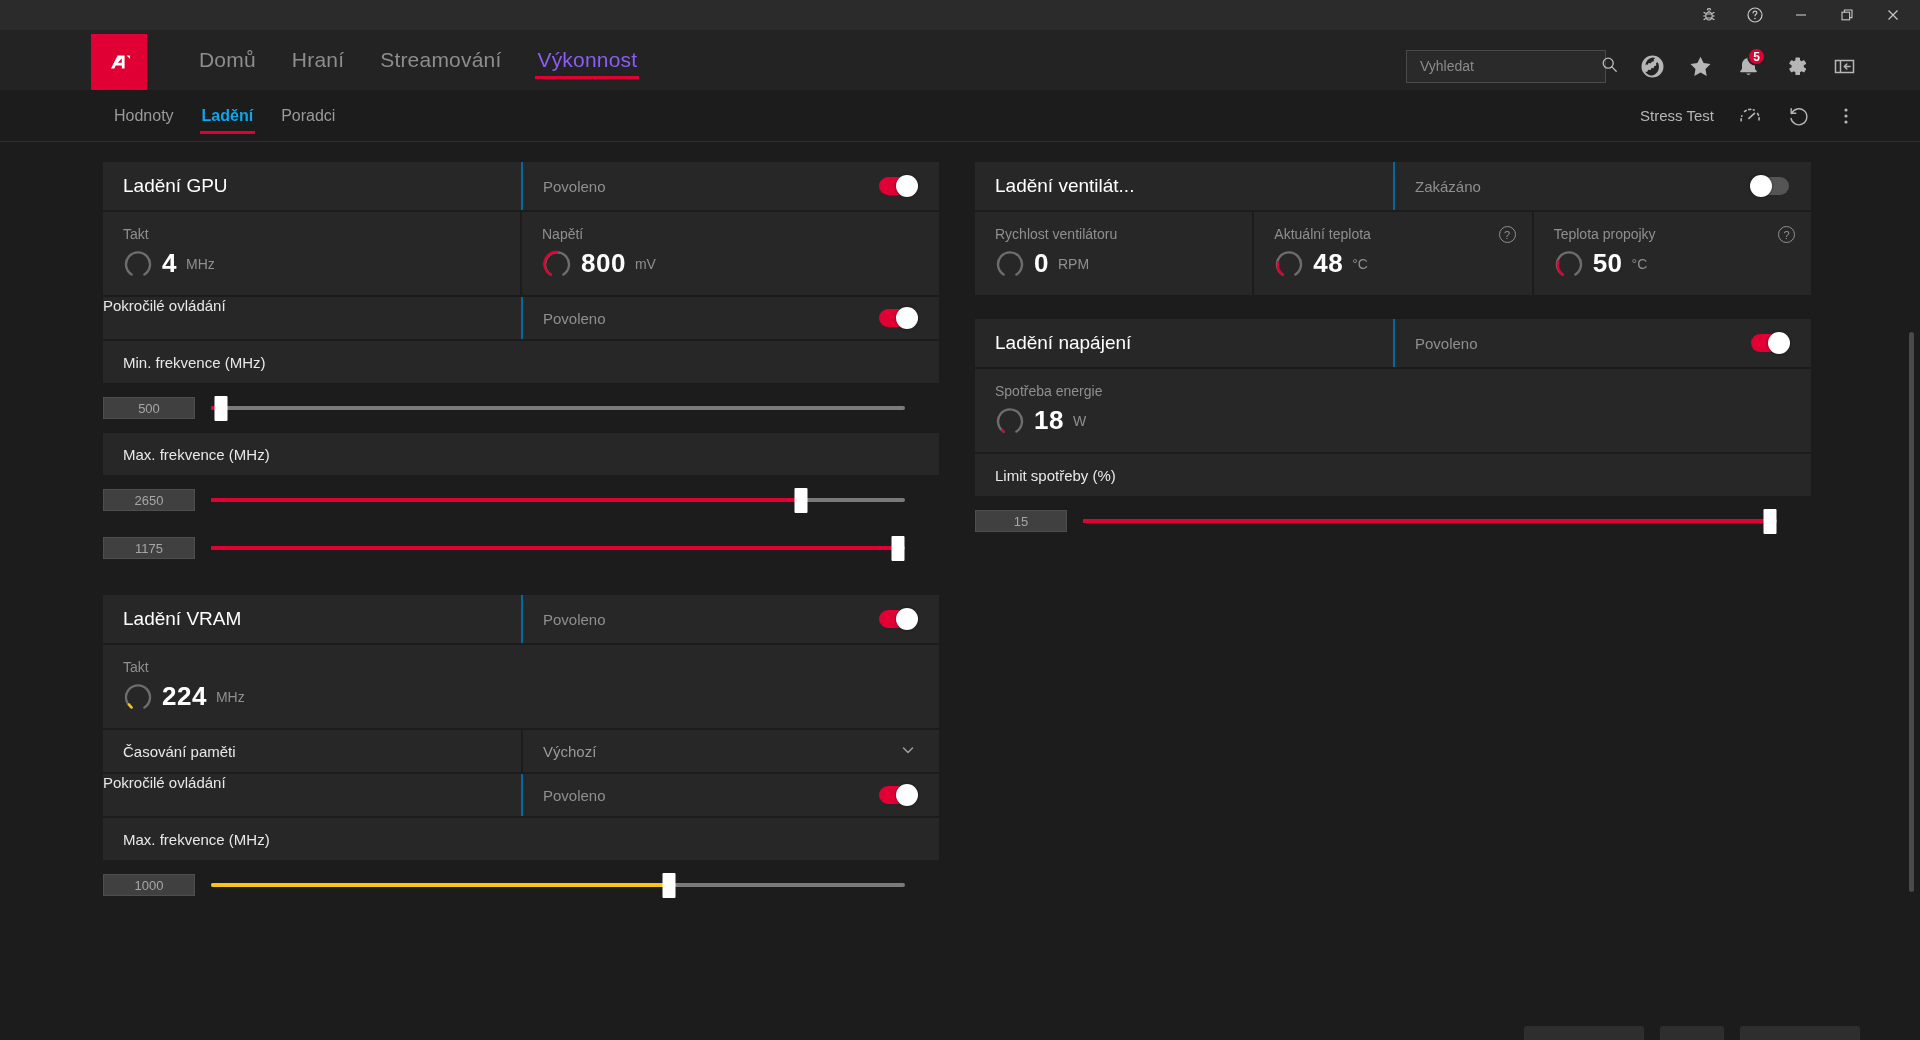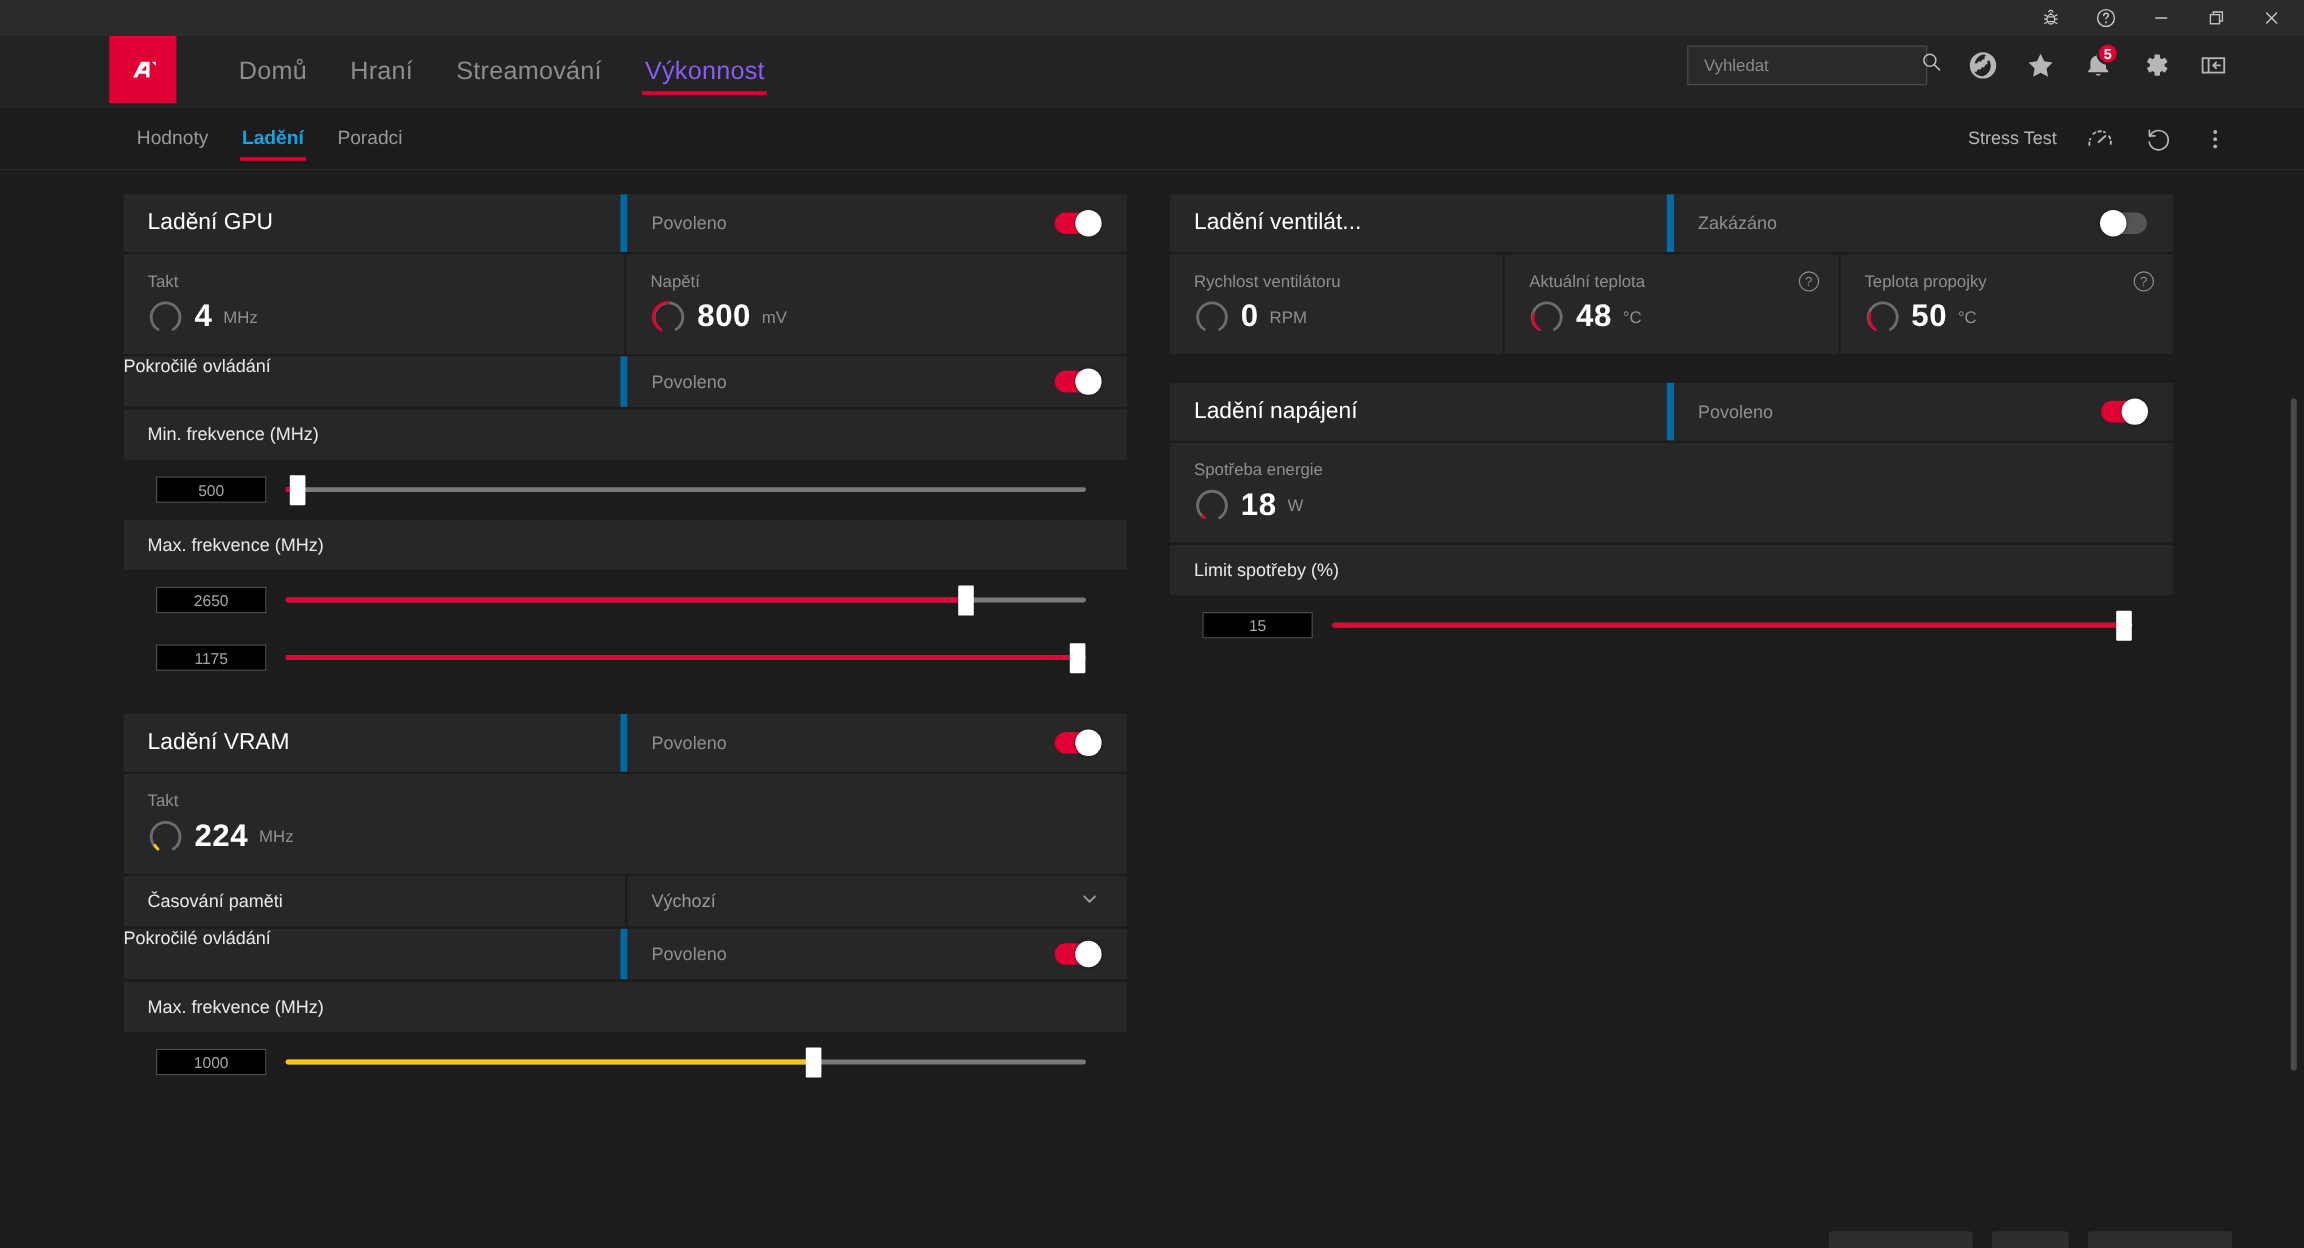--- a/index.html
+++ b/index.html
@@ -20,21 +20,21 @@
   .tb-btn {
     width: 46px; height: 30px;
     display: flex; align-items: center; justify-content: center;
     color: #c8c8c8;
   }
 
   
   .navbar {
     height: 60px; width: 100%;
     background: #232323;
-    display: flex; align-items: flex-start;
+    display: flex; align-items: flex-end;
     position: relative;
   }
   .amd-logo {
     width: 56px; height: 56px;
     background: #e00034;
     margin-left: 91px;
     display: flex; align-items: center; justify-content: center;
     flex: none;
   }
   .nav-items { display: flex; align-items: center; margin-left: 34px; height: 60px; }
@@ -126,21 +126,21 @@
   .col.right { width: 836px; }
 
   .card { background: #1c1c1c; }
 
   
   .row {
     display: flex;
     background: #272727;
     margin-bottom: 2px;
   }
-  .row.split > .cell-l { width: 420px; border-right: 6px solid #0369a1; }
+  .row.split > .cell-l { width: 420px; border-right: 2px solid #0369a1; }
   .row.split > .cell-r { flex: 1; }
   .card-title {
     color: #ffffff; font-size: 19px;
     height: 48px; display: flex; align-items: center;
     padding: 0 20px;
     background: #272727;
   }
   .toggle-cell {
     display: flex; align-items: center; justify-content: space-between;
     padding: 0 22px 0 20px; height: 48px; background: #272727;
@@ -199,24 +199,24 @@
   }
 
   
   .slider-row {
     background: #1c1c1c; margin-bottom: 2px;
     height: 46px; display: flex; align-items: center;
     padding: 0 20px 0 0;
   }
   .slider-val {
     width: 92px; height: 22px; flex: none;
-    border: 1px solid #4e4e4e; background: #000000;
+    border: 1px solid #4e4e4e; background: #404040;
     color: #a6a6a6; font-size: 13px;
     display: flex; align-items: center; justify-content: center;
-    margin-left: 27px;
+    margin-left: 0;
   }
   .slider-track-wrap {
     flex: 1; height: 22px; position: relative;
     margin-left: 16px; margin-right: 14px;
   }
   .slider-track {
     position: absolute; left: 0; right: 0; top: 9px;
     height: 4px; background: #7a7a7a; border-radius: 2px;
   }
   .slider-fill {

